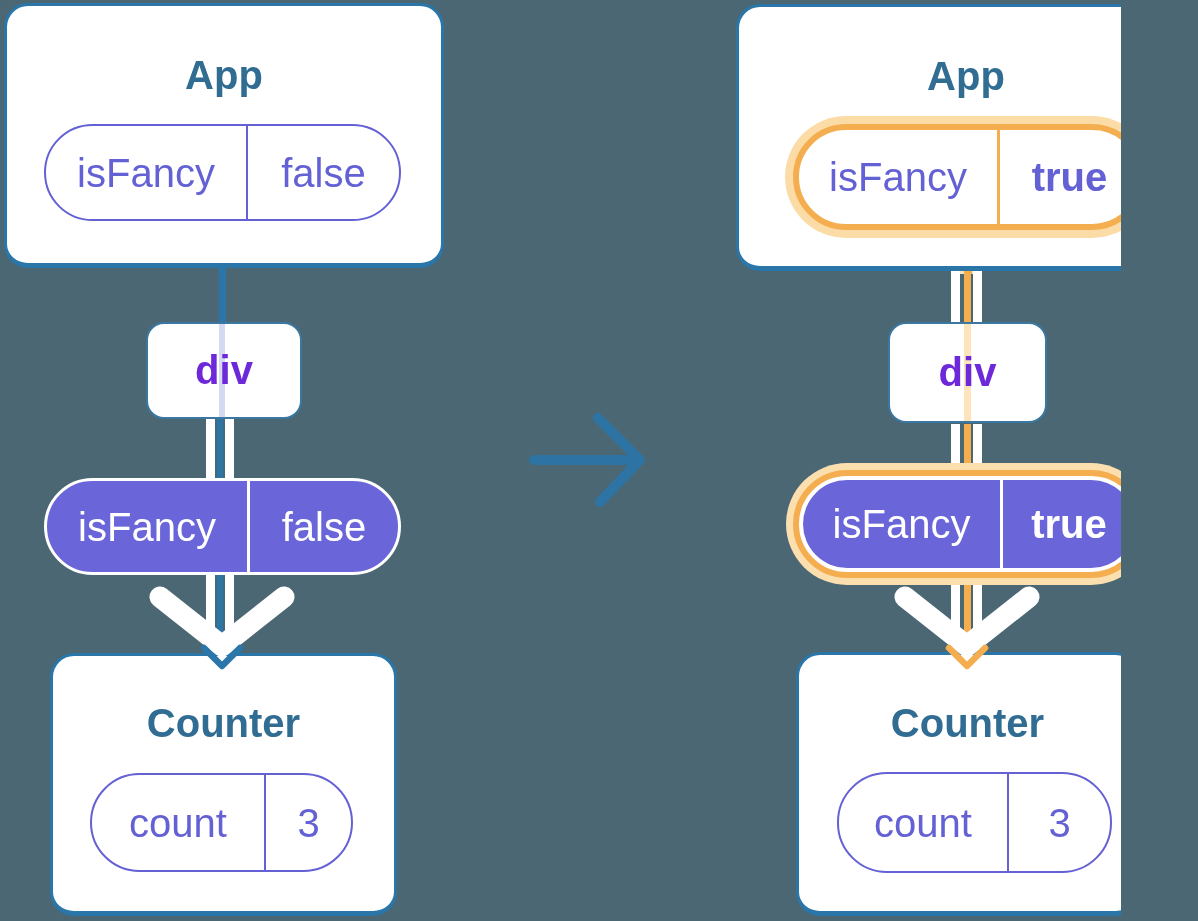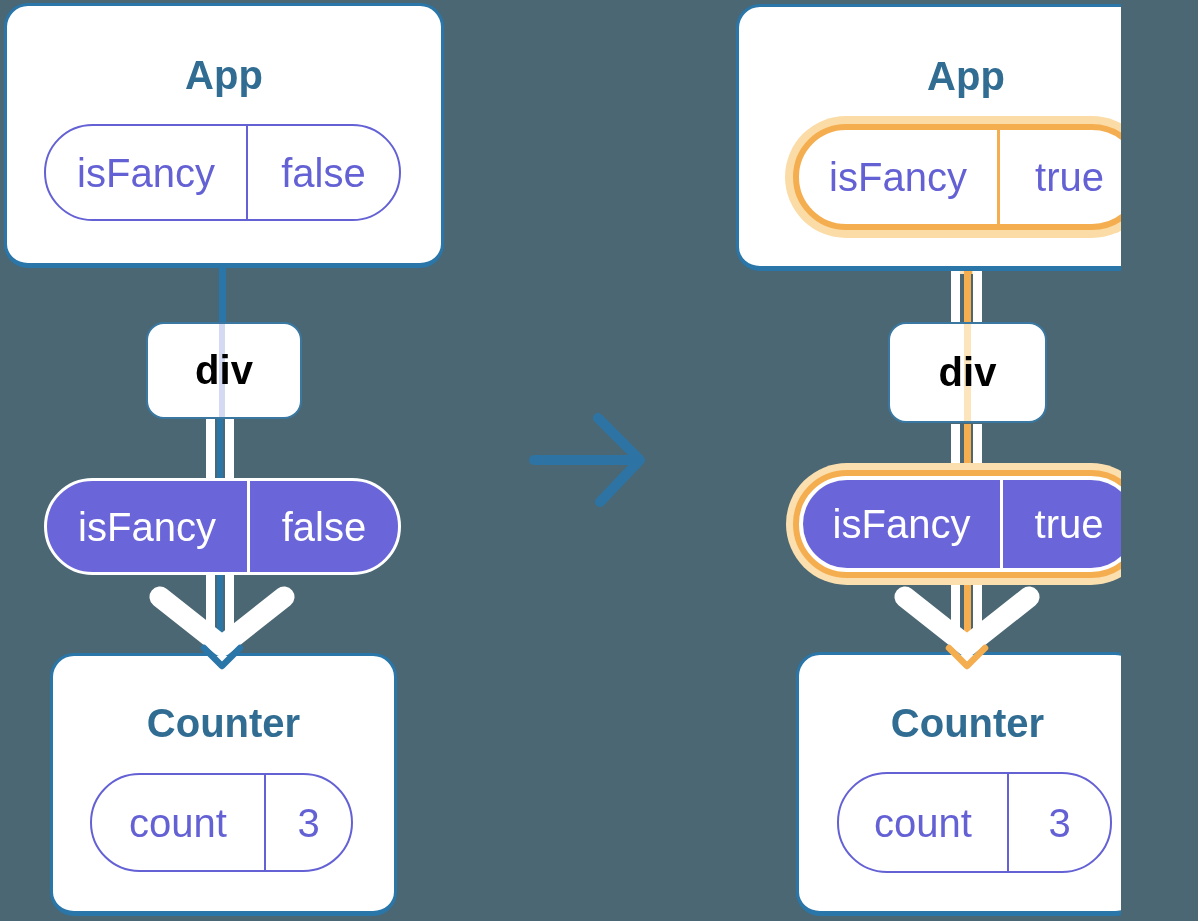--- a/index.html
+++ b/index.html
@@ -34,30 +34,30 @@
     box-shadow:0 0 0 8px #fbdca6;z-index:2;display:flex;
   }
   .hl-outline .pill-seg.first{border-right:3px solid #f5ae4f;}
   .hl-solid-outer{
     background:#fff;border:6px solid #f5ae4f;border-radius:60px;
     box-shadow:0 0 0 7px #fbdfae;z-index:2;padding:4px;display:flex;
   }
   .hl-solid-inner{flex:1;display:flex;background:#6a66d9;border-radius:48px;}
   .hl-solid-inner .pill-seg{color:#fff;}
   .hl-solid-inner .pill-seg.first{border-right:3px solid #fff;}
-  .bold{font-weight:400;}
+  .bold{font-weight:700;}
   
   .divbox{
     background:#fff;border:2.5px solid #3a78a2;border-radius:18px;z-index:1;
   }
   .divbox .faint-line{position:absolute;top:0;bottom:0;z-index:1;}
   .divbox .divlabel{
     position:relative;z-index:2;width:100%;height:100%;display:flex;
     align-items:center;justify-content:center;
-    color:#000000;font-size:40px;font-weight:600;
+    color:#6d28d9;font-size:40px;font-weight:600;
   }
   
   .line-teal{background:#2a76a8;}
   .line-orange{background:#f5ae4f;}
   .line-white{background:#fff;}
   .line-glow{background:#fce3bd;}
   .line-lavender{background:#d3daf2;}
   .line-cream{background:#fce4bd;}
   .top{z-index:6;}
   svg{display:block;}

